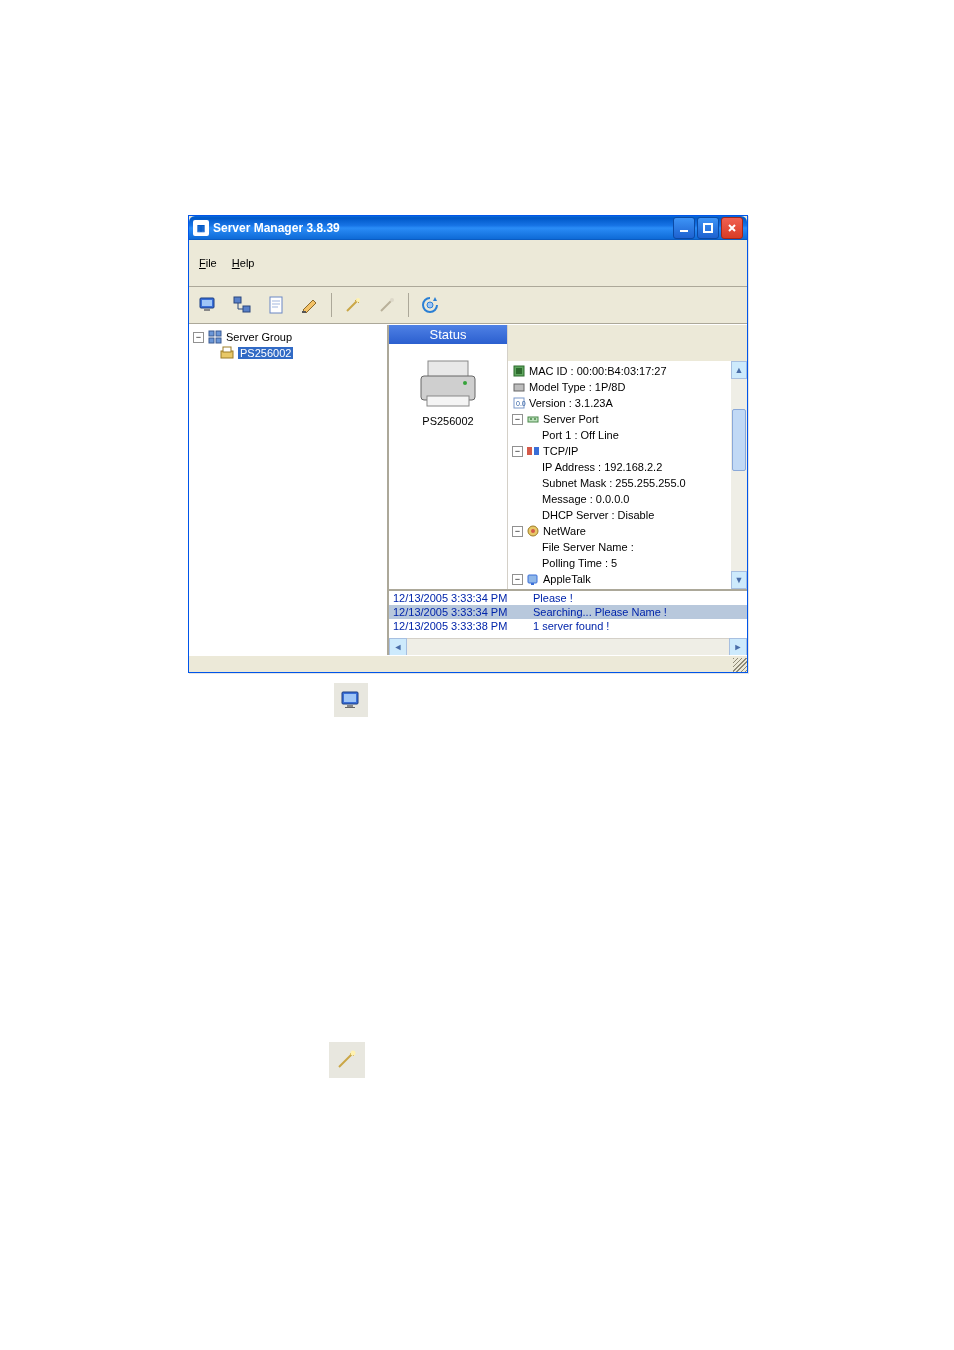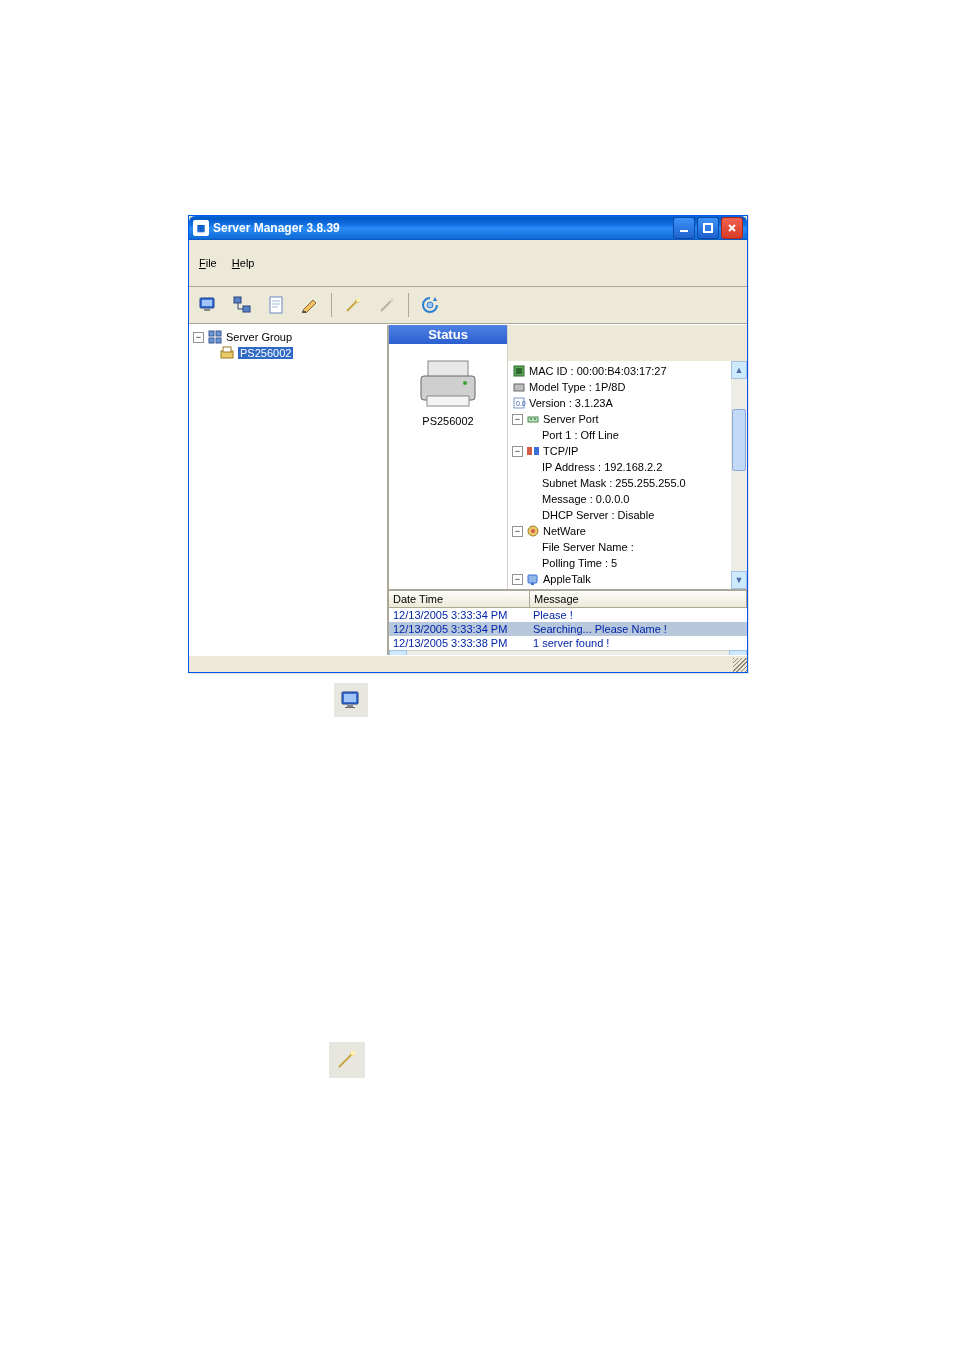--- a/index.html
+++ b/index.html
@@ -120,21 +120,21 @@
   .status-col {
     width:118px;
     background:#fff;
     border-right:1px solid #d4d0c8;
     text-align:center;
     font-size:11px;
   }
   .status-hdr {
     background: linear-gradient(to bottom,#4f81e5,#2b5fcf);
     color:#fff;
-    font-weight:bold;
+    font-weight:normal;
     font-size:13px;
     padding:2px 16px;
   }
   .printer-svg { margin:12px auto 4px; display:block; }
   .detail-col {
     flex:1;
     background:#fff;
     position:relative;
     font-size:11px;
     overflow:hidden;
@@ -418,24 +418,20 @@
             <div class="sc-btn">▲</div>
             <div class="sc-track">
                 <div class="sc-thumb"></div>
               </div>
             <div class="sc-btn">▼</div>
           </div>
         </div>
       </div>
 
       <div class="log-pane">
-        <div class="log-hdr">
-          <div class="col-dt">Date Time</div>
-          <div class="col-msg">Message</div>
-        </div>
         <div class="log-body">
           <div class="log-row">
             <div class="col-dt">12/13/2005 3:33:34 PM</div>
             <div class="col-msg">Please !</div>
           </div>
           <div class="log-row sel">
             <div class="col-dt">12/13/2005 3:33:34 PM</div>
             <div class="col-msg">Searching... Please Name !</div>
           </div>
           <div class="log-row">

